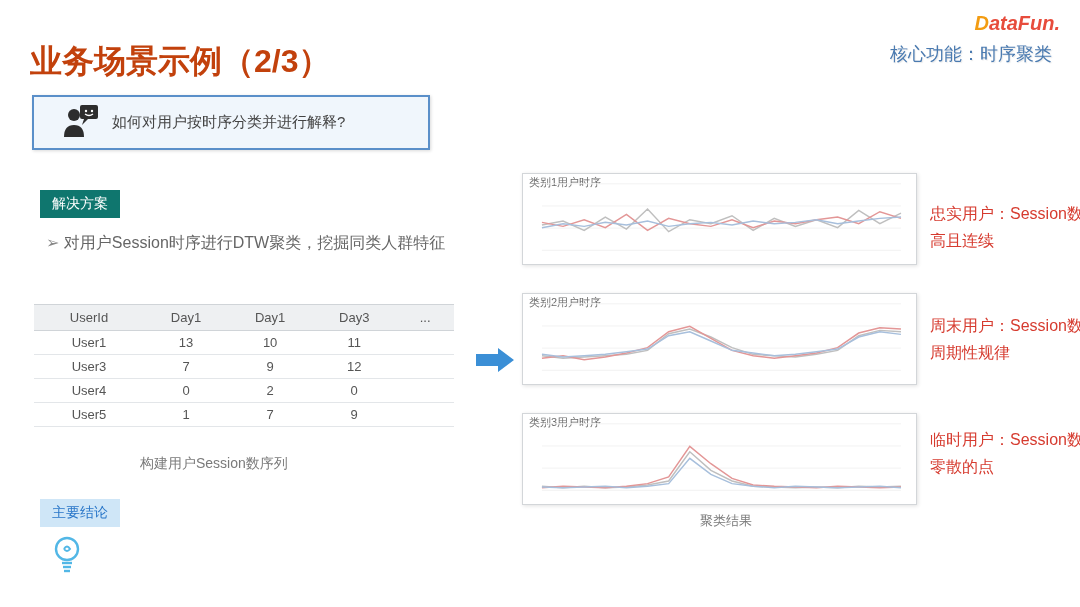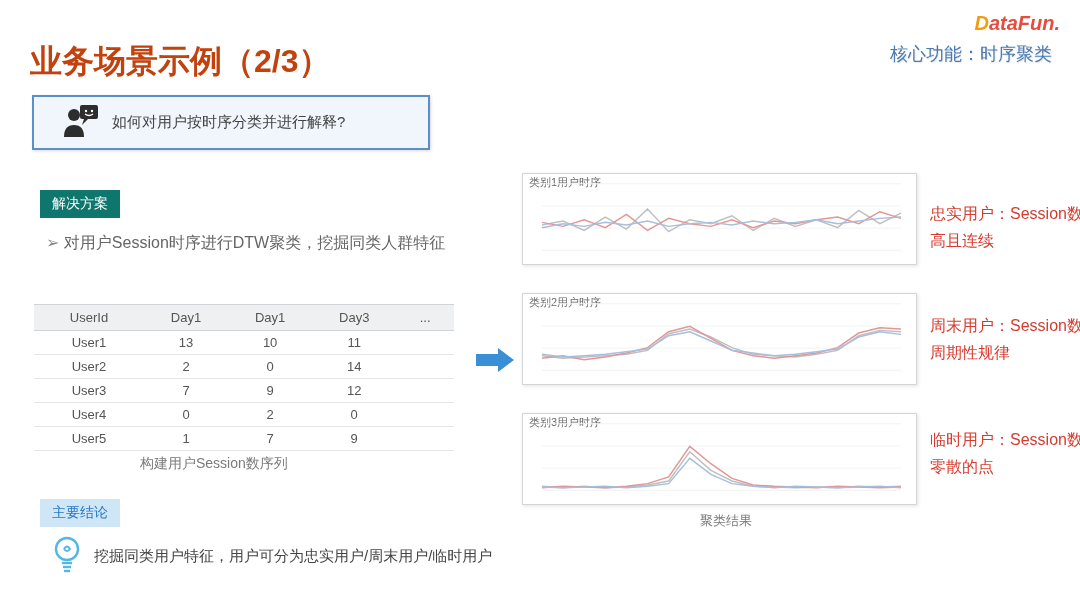--- a/index.html
+++ b/index.html
@@ -208,27 +208,20 @@
       </thead>
     <tbody id="tbody">
         <tr>
           <td>User1</td>
           <td>13</td>
           <td>10</td>
           <td>11</td>
           <td></td>
         </tr>
         <tr>
-          <td>User2</td>
-          <td>2</td>
-          <td>0</td>
-          <td>14</td>
-          <td></td>
-        </tr>
-        <tr>
           <td>User3</td>
           <td>7</td>
           <td>9</td>
           <td>12</td>
           <td></td>
         </tr>
         <tr>
           <td>User4</td>
           <td>0</td>
           <td>2</td>
@@ -251,21 +244,20 @@
 <div class="conclusion-row">
   <span class="bulb">
     <svg width="34" height="40" viewBox="0 0 34 40">
       <circle cx="17" cy="15" r="11" fill="none" stroke="#52b7e6" stroke-width="2.4"></circle>
       <line x1="12" y1="29" x2="22" y2="29" stroke="#52b7e6" stroke-width="2.4"></line>
       <line x1="13" y1="33" x2="21" y2="33" stroke="#52b7e6" stroke-width="2.4"></line>
       <line x1="14" y1="37" x2="20" y2="37" stroke="#52b7e6" stroke-width="2.4"></line>
       <path d="M14 15 Q17 10 20 15 Q17 19 14 15" fill="none" stroke="#52b7e6" stroke-width="2"></path>
     </svg>
   </span>
-  <span class="ctext">挖掘同类用户特征，用户可分为忠实用户/周末用户/临时用户</span>
 </div>
 
 <div class="arrow">
   <svg width="40" height="28" viewBox="0 0 40 28">
     <polygon points="0,8 22,8 22,2 38,14 22,26 22,20 0,20" fill="#3b8fd6"></polygon>
   </svg>
 </div>
 
 <div class="charts">
   <div class="chart-box">

